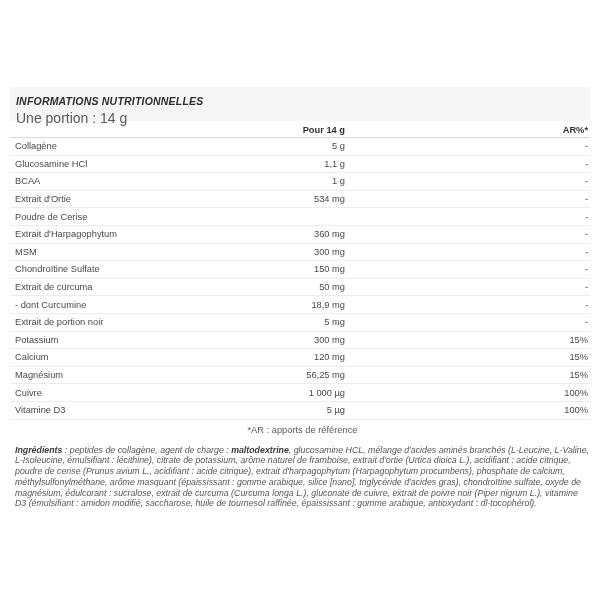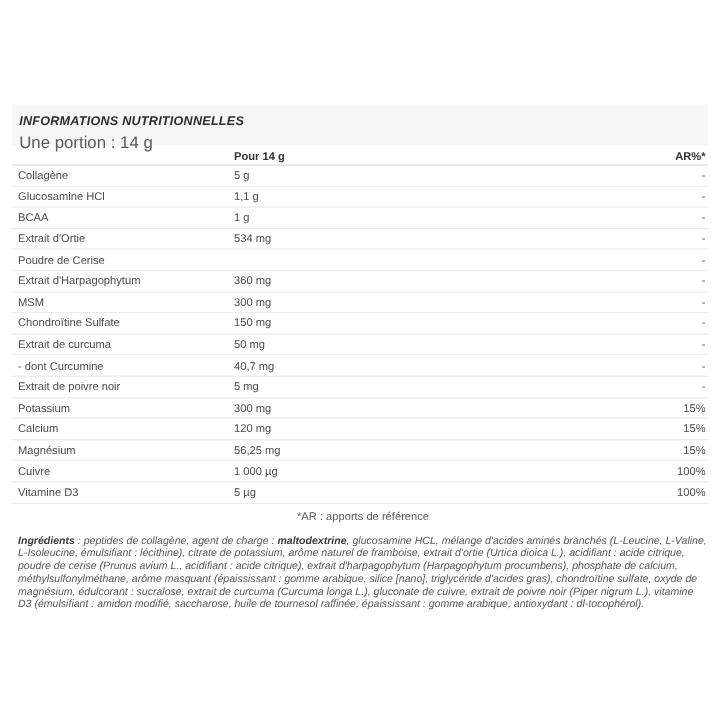--- a/index.html
+++ b/index.html
@@ -40,21 +40,21 @@
     font-size: 9.3px;
     color: #4a4a4a;
   }
   .t-row.t-head {
     height: 16px;
     font-weight: bold;
     color: #333333;
     border-bottom: 1px solid #d9d9d9;
   }
   .t-label { flex: 0 0 185px; text-align: left; padding-left: 5px; white-space: nowrap; }
-  .t-value { flex: 0 0 150px; white-space: nowrap; }
+  .t-value { flex: 0 0 150px; text-align: right; white-space: nowrap; }
   .t-ri    { flex: 1; text-align: right; padding-right: 2px; white-space: nowrap; }
   .footnote {
     font-size: 9.3px;
     color: #5a5a5a;
     padding: 5px 0 0 5px;
     text-align: center;
   }
   .ingredients {
     margin-top: 10px;
     padding-left: 5px;
@@ -133,26 +133,26 @@
         </div>
 
         <div class="t-row">
           <div class="t-label">Extrait de curcuma</div>
           <div class="t-value">50 mg</div>
           <div class="t-ri">-</div>
         </div>
 
         <div class="t-row">
           <div class="t-label">- dont Curcumine</div>
-          <div class="t-value">40,7 mg</div>
+          <div class="t-value">18,9 mg</div>
           <div class="t-ri">-</div>
         </div>
 
         <div class="t-row">
-          <div class="t-label">Extrait de poivre noir</div>
+          <div class="t-label">Extrait de portion noir</div>
           <div class="t-value">5 mg</div>
           <div class="t-ri">-</div>
         </div>
 
         <div class="t-row">
           <div class="t-label">Potassium</div>
           <div class="t-value">300 mg</div>
           <div class="t-ri">15%</div>
         </div>
 

